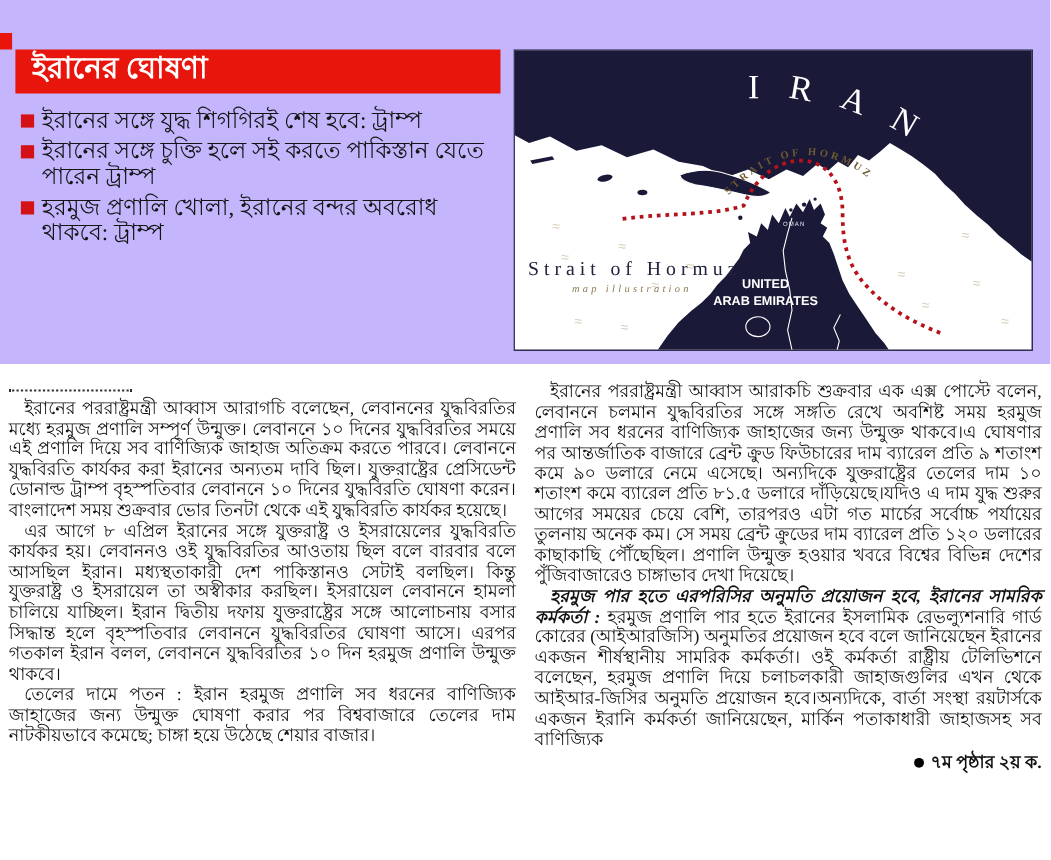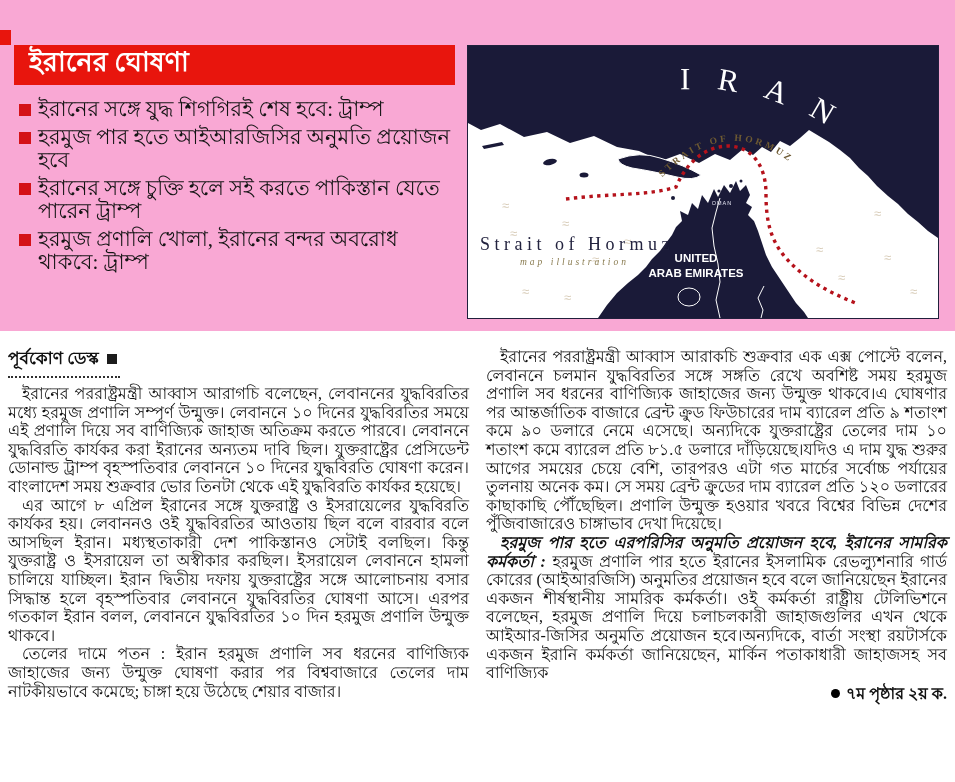--- a/index.html
+++ b/index.html
@@ -1,20 +1,20 @@
 <!DOCTYPE html>
 <html lang="bn"><head>
 <meta charset="utf-8">
 <style>
   * { box-sizing: border-box; margin: 0; padding: 0; }
   html,body { width:955px; height:782px; overflow:hidden; }
   body { font-family:"Liberation Serif", serif; background:#fff; position:relative; }
 
   
-  .top-section { position:relative; width:955px; height:331px; background:#f9a8d4; }
+  .top-section { position:relative; width:955px; height:331px; background:#c4b5fd; }
   .edge-marker { position:absolute; left:0; top:30px; width:11px; height:15px; background:#e8150d; }
 
   .ann-box { position:absolute; left:14px; top:45px; width:441px; }
   .ann-title { background:#e8150d; color:#ffffff; font-size:27px; font-weight:700;
                padding:1px 10px 7px 15px; line-height:1.2; }
   .ann-list { list-style:none; margin-top:13px; padding-left:5px; }
   .ann-list li { display:flex; gap:7px; font-size:21px; line-height:23.5px;
                  color:#141414; margin-bottom:4px; }
   .bullet-sq { flex:0 0 auto; width:12px; height:12px; background:#d41117; margin-top:6px; }
 
@@ -50,24 +50,20 @@
 
 <div class="top-section">
   <div class="edge-marker"></div>
 
   <div class="ann-box">
     <div class="ann-title">ইরানের ঘোষণা</div>
     <ul class="ann-list">
       <li>
         <span class="bullet-sq"></span>
         <span>ইরানের সঙ্গে যুদ্ধ শিগগিরই শেষ হবে: ট্রাম্প</span>
-      </li>
-      <li>
-        <span class="bullet-sq"></span>
-        <span>হরমুজ পার হতে আইআরজিসির অনুমতি প্রয়োজন হবে</span>
       </li>
       <li>
         <span class="bullet-sq"></span>
         <span>ইরানের সঙ্গে চুক্তি হলে সই করতে পাকিস্তান যেতে পারেন ট্রাম্প</span>
       </li>
       <li>
         <span class="bullet-sq"></span>
         <span>হরমুজ প্রণালি খোলা, ইরানের বন্দর অবরোধ থাকবে: ট্রাম্প</span>
       </li>
     </ul>
@@ -127,24 +123,20 @@
       <text class="map-serif" x="52" y="219" font-size="9.5" font-style="italic" fill="#8a7c51" letter-spacing="3">map illustration</text>
     </svg>
   </div>
 </div>
 
 <div class="main-section">
 
   <div class="cols">
 
     <div class="col">
-      <div class="byline-row">
-        <span>পূর্বকোণ ডেস্ক</span>
-        <span class="byline-sq"></span>
-      </div>
       <div class="dotted-sep"></div>
       <p>ইরানের পররাষ্ট্রমন্ত্রী আব্বাস আরাগচি বলেছেন, লেবাননের যুদ্ধবিরতির মধ্যে হরমুজ প্রণালি সম্পূর্ণ উন্মুক্ত। লেবাননে ১০ দিনের যুদ্ধবিরতির সময়ে এই প্রণালি দিয়ে সব বাণিজ্যিক জাহাজ অতিক্রম করতে পারবে। লেবাননে যুদ্ধবিরতি কার্যকর করা ইরানের অন্যতম দাবি ছিল। যুক্তরাষ্ট্রের প্রেসিডেন্ট ডোনাল্ড ট্রাম্প বৃহস্পতিবার লেবাননে ১০ দিনের যুদ্ধবিরতি ঘোষণা করেন। বাংলাদেশ সময় শুক্রবার ভোর তিনটা থেকে এই যুদ্ধবিরতি কার্যকর হয়েছে।</p>
       <p>এর আগে ৮ এপ্রিল ইরানের সঙ্গে যুক্তরাষ্ট্র ও ইসরায়েলের যুদ্ধবিরতি কার্যকর হয়। লেবাননও ওই যুদ্ধবিরতির আওতায় ছিল বলে বারবার বলে আসছিল ইরান। মধ্যস্থতাকারী দেশ পাকিস্তানও সেটাই বলছিল। কিন্তু যুক্তরাষ্ট্র ও ইসরায়েল তা অস্বীকার করছিল। ইসরায়েল লেবাননে হামলা চালিয়ে যাচ্ছিল। ইরান দ্বিতীয় দফায় যুক্তরাষ্ট্রের সঙ্গে আলোচনায় বসার সিদ্ধান্ত হলে বৃহস্পতিবার লেবাননে যুদ্ধবিরতির ঘোষণা আসে। এরপর গতকাল ইরান বলল, লেবাননে যুদ্ধবিরতির ১০ দিন হরমুজ প্রণালি উন্মুক্ত থাকবে।</p>
       <p>
         <span class="lead-bold">তেলের দামে পতন :</span>
         <span>ইরান হরমুজ প্রণালি সব ধরনের বাণিজ্যিক জাহাজের জন্য উন্মুক্ত ঘোষণা করার পর বিশ্ববাজারে তেলের দাম নাটকীয়ভাবে কমেছে; চাঙ্গা হয়ে উঠেছে শেয়ার বাজার।</span>
       </p>
     </div>
 
     <div class="col">

